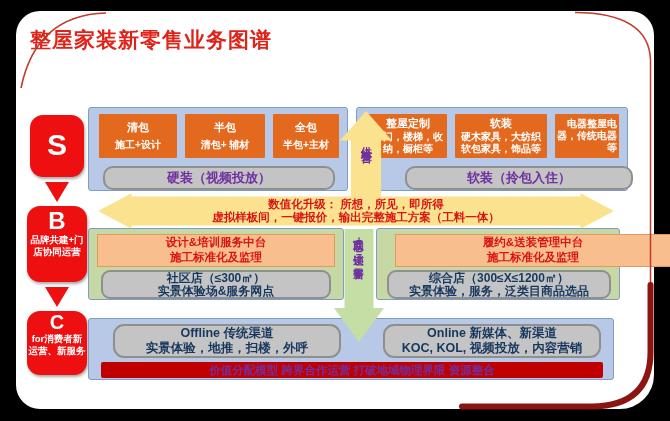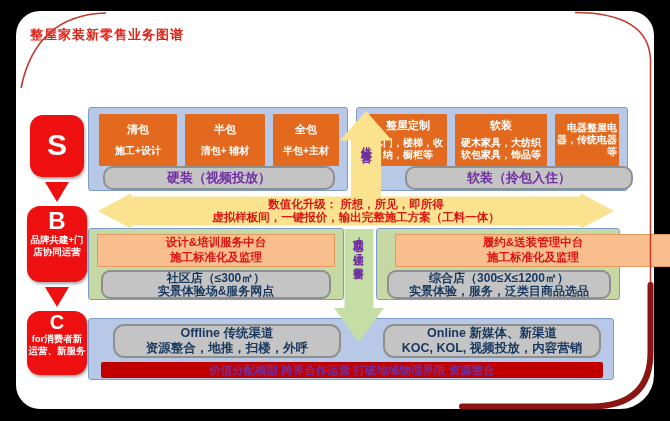--- a/index.html
+++ b/index.html
@@ -6,21 +6,21 @@
   .stage{
     position:relative;width:670px;height:421px;background:#000;overflow:hidden;
     font-family:"Liberation Sans","DejaVu Sans",sans-serif;
   }
   .slide{
     position:absolute;left:16px;top:11px;width:638px;height:398px;
     background:#fff;border-radius:24px 24px 34px 24px;
   }
   .deco{position:absolute;left:0;top:0;width:670px;height:421px;pointer-events:none;}
   .title{
-    position:absolute;left:30px;top:26px;font-size:13px;font-weight:bold;
+    position:absolute;left:30px;top:26px;font-size:21px;font-weight:bold;
     color:var(--title-red,#E02318);letter-spacing:1px;
   }
   
   .top-arrow{position:absolute;left:178px;top:62px;width:472px;height:40px;}
   .top-arrow-shape{
     position:absolute;inset:0;background:var(--arrow-gray,#D6D6D6);
     clip-path:polygon(0 20%,91.5% 20%,91.5% 0,100% 50%,91.5% 100%,91.5% 80%,0 80%);
     filter:drop-shadow(0 0 1px #7E9CC9);
   }
   .top-arrow-text{
@@ -46,21 +46,21 @@
   }
   .tri-1{left:45px;top:182px;}
   .tri-2{left:45px;top:287px;}
   
   .panel{position:absolute;border:1.5px solid var(--panel-border,#7E9CC9);border-radius:3px;box-sizing:border-box;}
   .panel-blue{background:var(--panel-blue,#B7C9E6);}
   .panel-green{background:var(--panel-green,#C6D9A5);}
   .s-left{left:88px;top:107px;width:260px;height:84px;}
   .s-right{left:356px;top:107px;width:272px;height:84px;}
   .ob{
-    position:absolute;top:6px;height:52px;background:var(--orange,#E2691D);color:#fff;
+    position:absolute;top:6px;height:44px;background:var(--orange,#E2691D);color:#fff;
     display:flex;flex-direction:column;justify-content:space-evenly;text-align:center;
     font-weight:bold;border-radius:1px;
   }
   .ob-title{font-size:11px;line-height:12px;}
   .ob-title:empty{display:none;}
   .ob-detail{font-size:10px;line-height:12px;padding:0 2px;}
   .graybase{
     position:absolute;top:58px;height:24px;background:var(--gray-box,#C4C4C4);
     border:2px solid var(--gray-border,#8F8F8F);border-radius:10px;box-sizing:border-box;
     text-align:center;font-size:13px;font-weight:bold;color:var(--purple,#7030A0);line-height:20px;
@@ -215,21 +215,21 @@
   </div>
 
   <div class="down-arrow">
     <div class="down-arrow-shape"></div>
     <div class="vtext">互联网+连锁=新零售</div>
   </div>
 
   <div class="panel panel-blue c-panel">
     <div class="cgray" style="left:24px;width:228px;">
       <div>Offline  传统渠道</div>
-      <div>资源整合，地推，扫楼，外呼</div>
+      <div>实景体验，地推，扫楼，外呼</div>
     </div>
     <div class="cgray" style="left:294px;width:218px;">
       <div>Online  新媒体、新渠道</div>
       <div>KOC, KOL, 视频投放，内容营销</div>
     </div>
     <div class="red-band">价值分配模型  跨界合作运营  打破地域物理界限  资源整合</div>
   </div>
 
   <svg class="deco" viewBox="0 0 670 421" xmlns="http://www.w3.org/2000/svg">
     <path d="M 106 13 Q 36 15 21 88" fill="none" stroke="#C3392B" stroke-width="1.6"></path>

